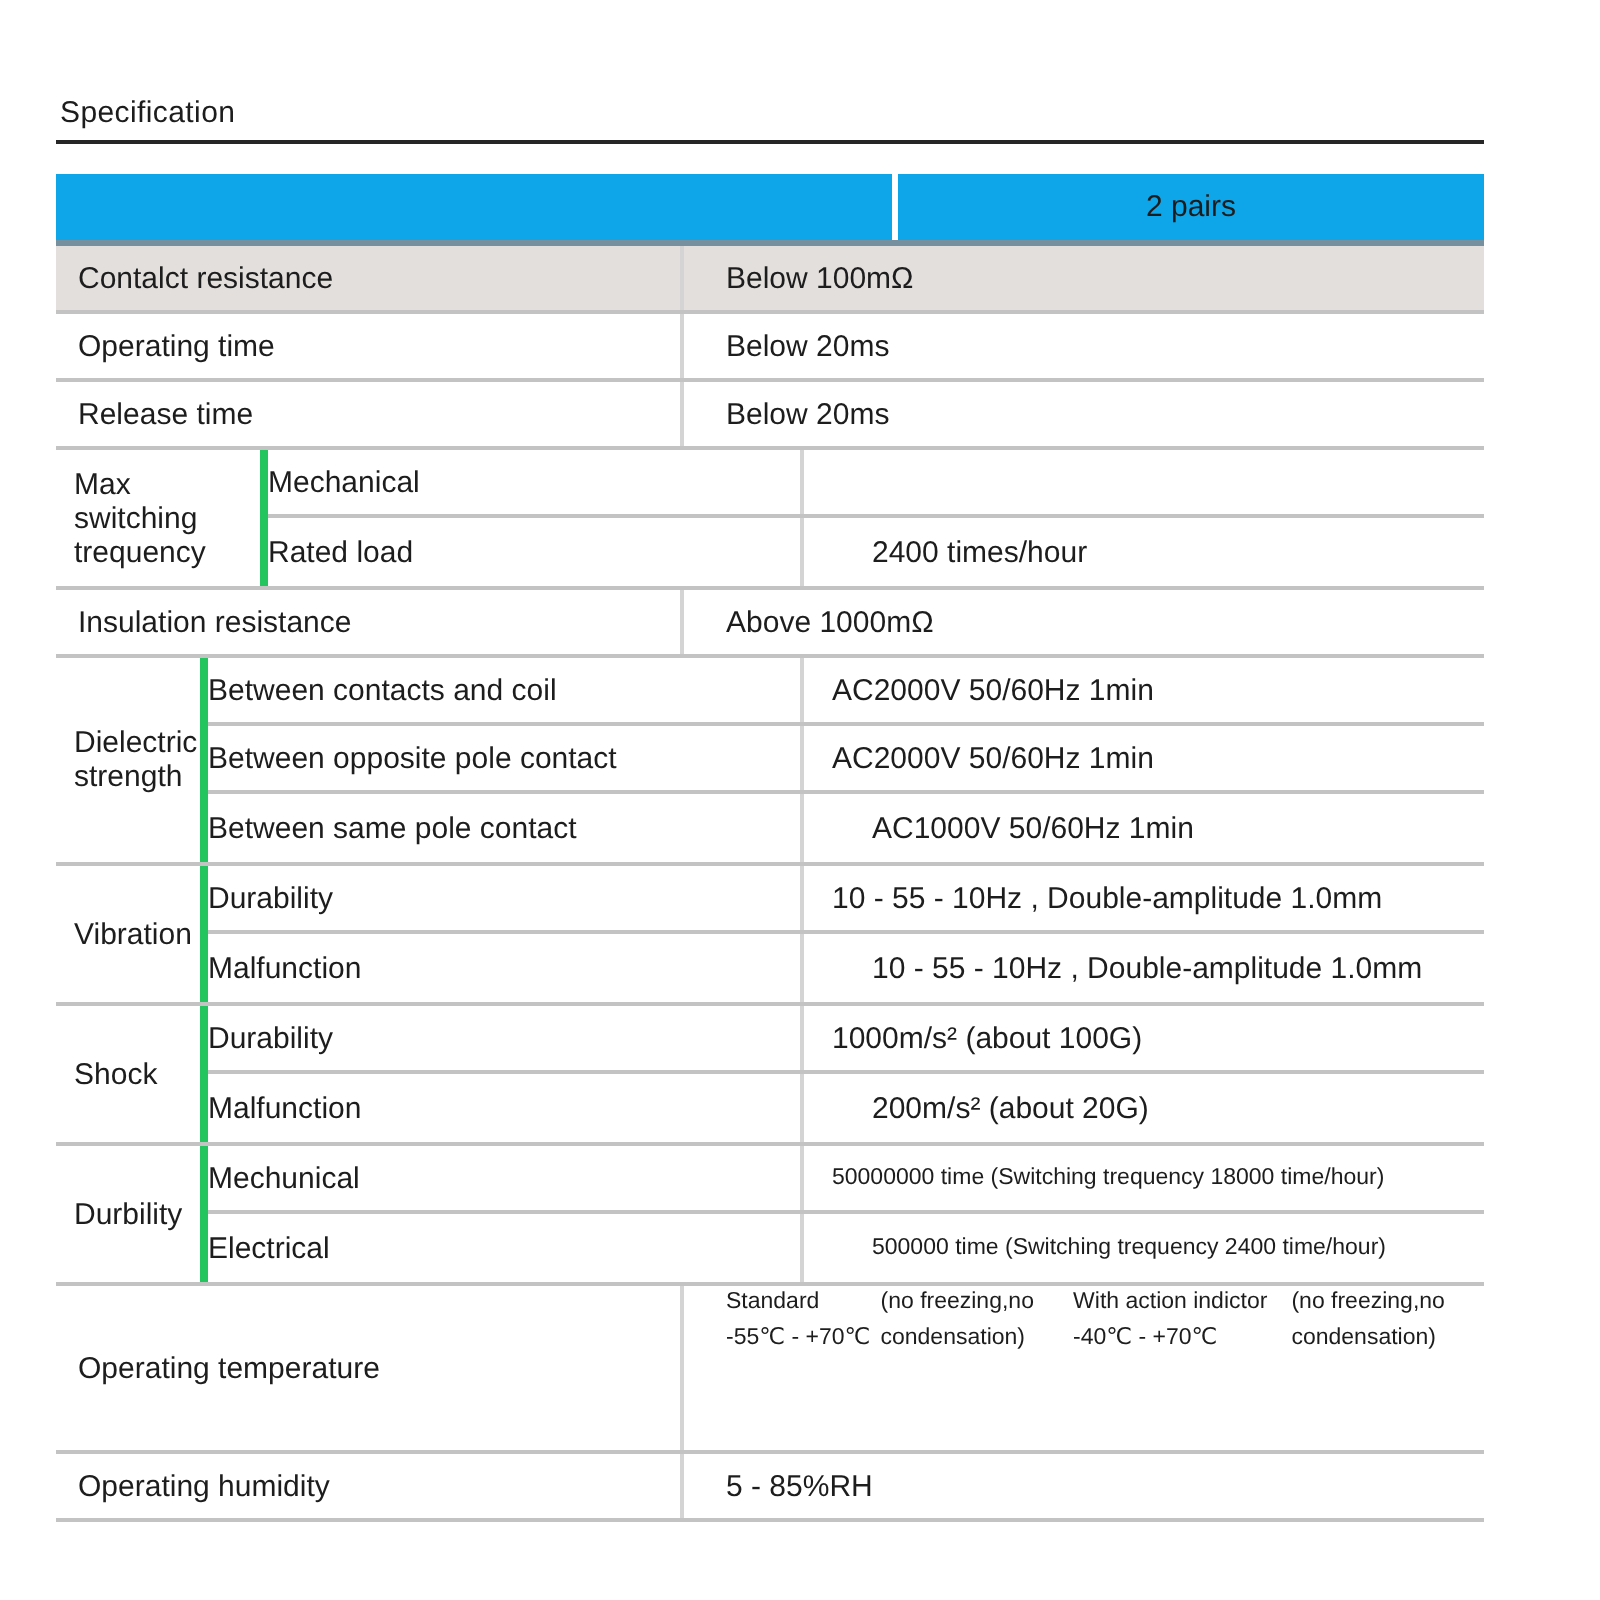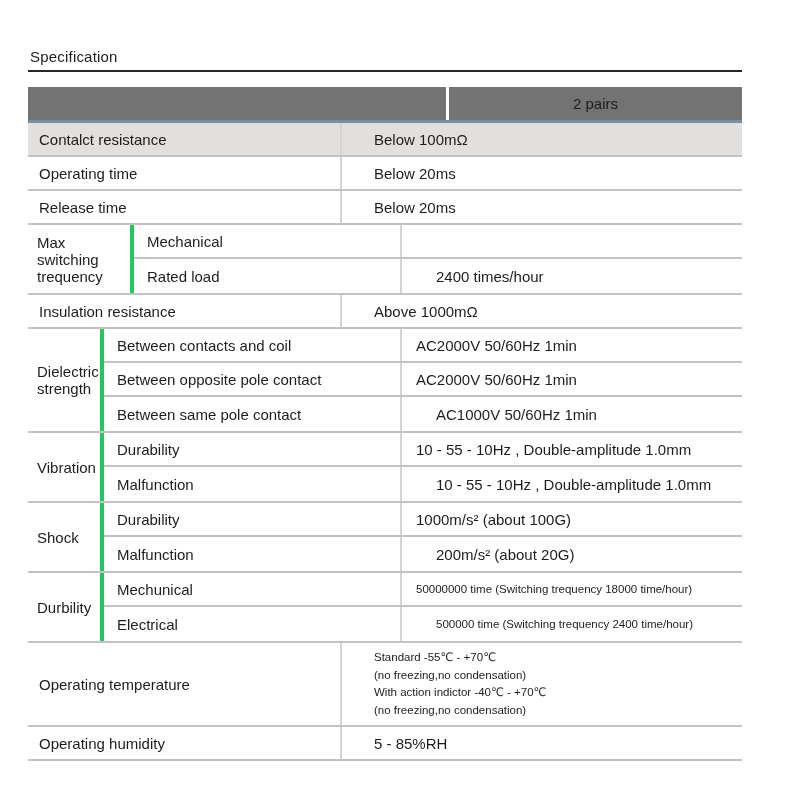--- a/index.html
+++ b/index.html
@@ -5,48 +5,48 @@
   * { margin:0; padding:0; box-sizing:border-box; }
   html,body { width:800px; height:800px; background:#ffffff; }
   body { font-family:"Liberation Sans","DejaVu Sans",sans-serif; color:#1d1d1d; }
   .page { position:relative; width:800px; height:800px; background:#fff; overflow:hidden;margin-top:40px; }
 
   .title { position:absolute; left:30px; top:8px; font-size:15px; letter-spacing:0.2px; }
   .title-rule { position:absolute; left:28px; top:30px; width:714px; height:2px; background:#262626; }
 
   .spec-table { position:absolute; left:28px; top:47px; width:714px; }
 
-  .header-row { display:flex; height:36px; background:#737373; border-bottom:3px solid #76909f;padding-left:47px; }
+  .header-row { display:flex; height:36px; background:#0ea5e9; border-bottom:3px solid #76909f;padding-left:47px; }
   .header-left { width:374px; border-right:3px solid #ffffff; }
   .header-right { flex:1; display:flex; align-items:center; justify-content:center; font-size:15px; }
 
   .band { display:flex; border-bottom:2px solid #c3c3c3; background:#ffffff; }
   .band.shaded { background:#e2dfdd; }
   .band.simple { height:34px; }
   .band.temp { height:84px; }
 
   .label-cell { width:314px; display:flex; align-items:center; padding-left:11px;
                 border-right:2px solid #d4d4d4; font-size:15px; }
-  .value-cell { flex:1; display:flex; align-items:center; padding-left:32px; font-size:15px; }
+  .value-cell { flex:1; display:flex; align-items:center; padding-left:21px; font-size:15px; }
 
   .group-label { display:flex; align-items:center; padding-left:9px; font-size:15px;
                  border-right:4px solid #22c55e; line-height:17px; }
   .g-wide   .group-label { width:106px; }
   .g-narrow .group-label { width:76px; }
   .sub-rows { flex:1; display:flex; flex-direction:column; }
   .sub-row { display:flex; height:34px; border-bottom:2px solid #c3c3c3; }
   .sub-row:last-child { border-bottom:none;gap:20px; }
   .g-wide   .sub-label { width:268px; }
   .g-narrow .sub-label { width:298px; }
-  .sub-label { display:flex; align-items:center; padding-left:13px;
+  .sub-label { display:flex; align-items:center; 
                border-right:2px solid #d4d4d4; font-size:15px; }
   .sub-value { flex:1; display:flex; align-items:center; padding-left:14px; font-size:15px; }
   .sub-value.small { font-size:11.5px; }
 
-  .value-cell.multiline { flex-direction:column; align-items:flex-start; justify-content:center; }
+  .value-cell.multiline { flex-direction:row; align-items:flex-start; justify-content:center; }
   .tline { font-size:11.5px; line-height:17.5px; }
 </style>
 </head>
 <body>
 
 <div class="page">
 
   <div class="title">Specification</div>
   <div class="title-rule"></div>
 

